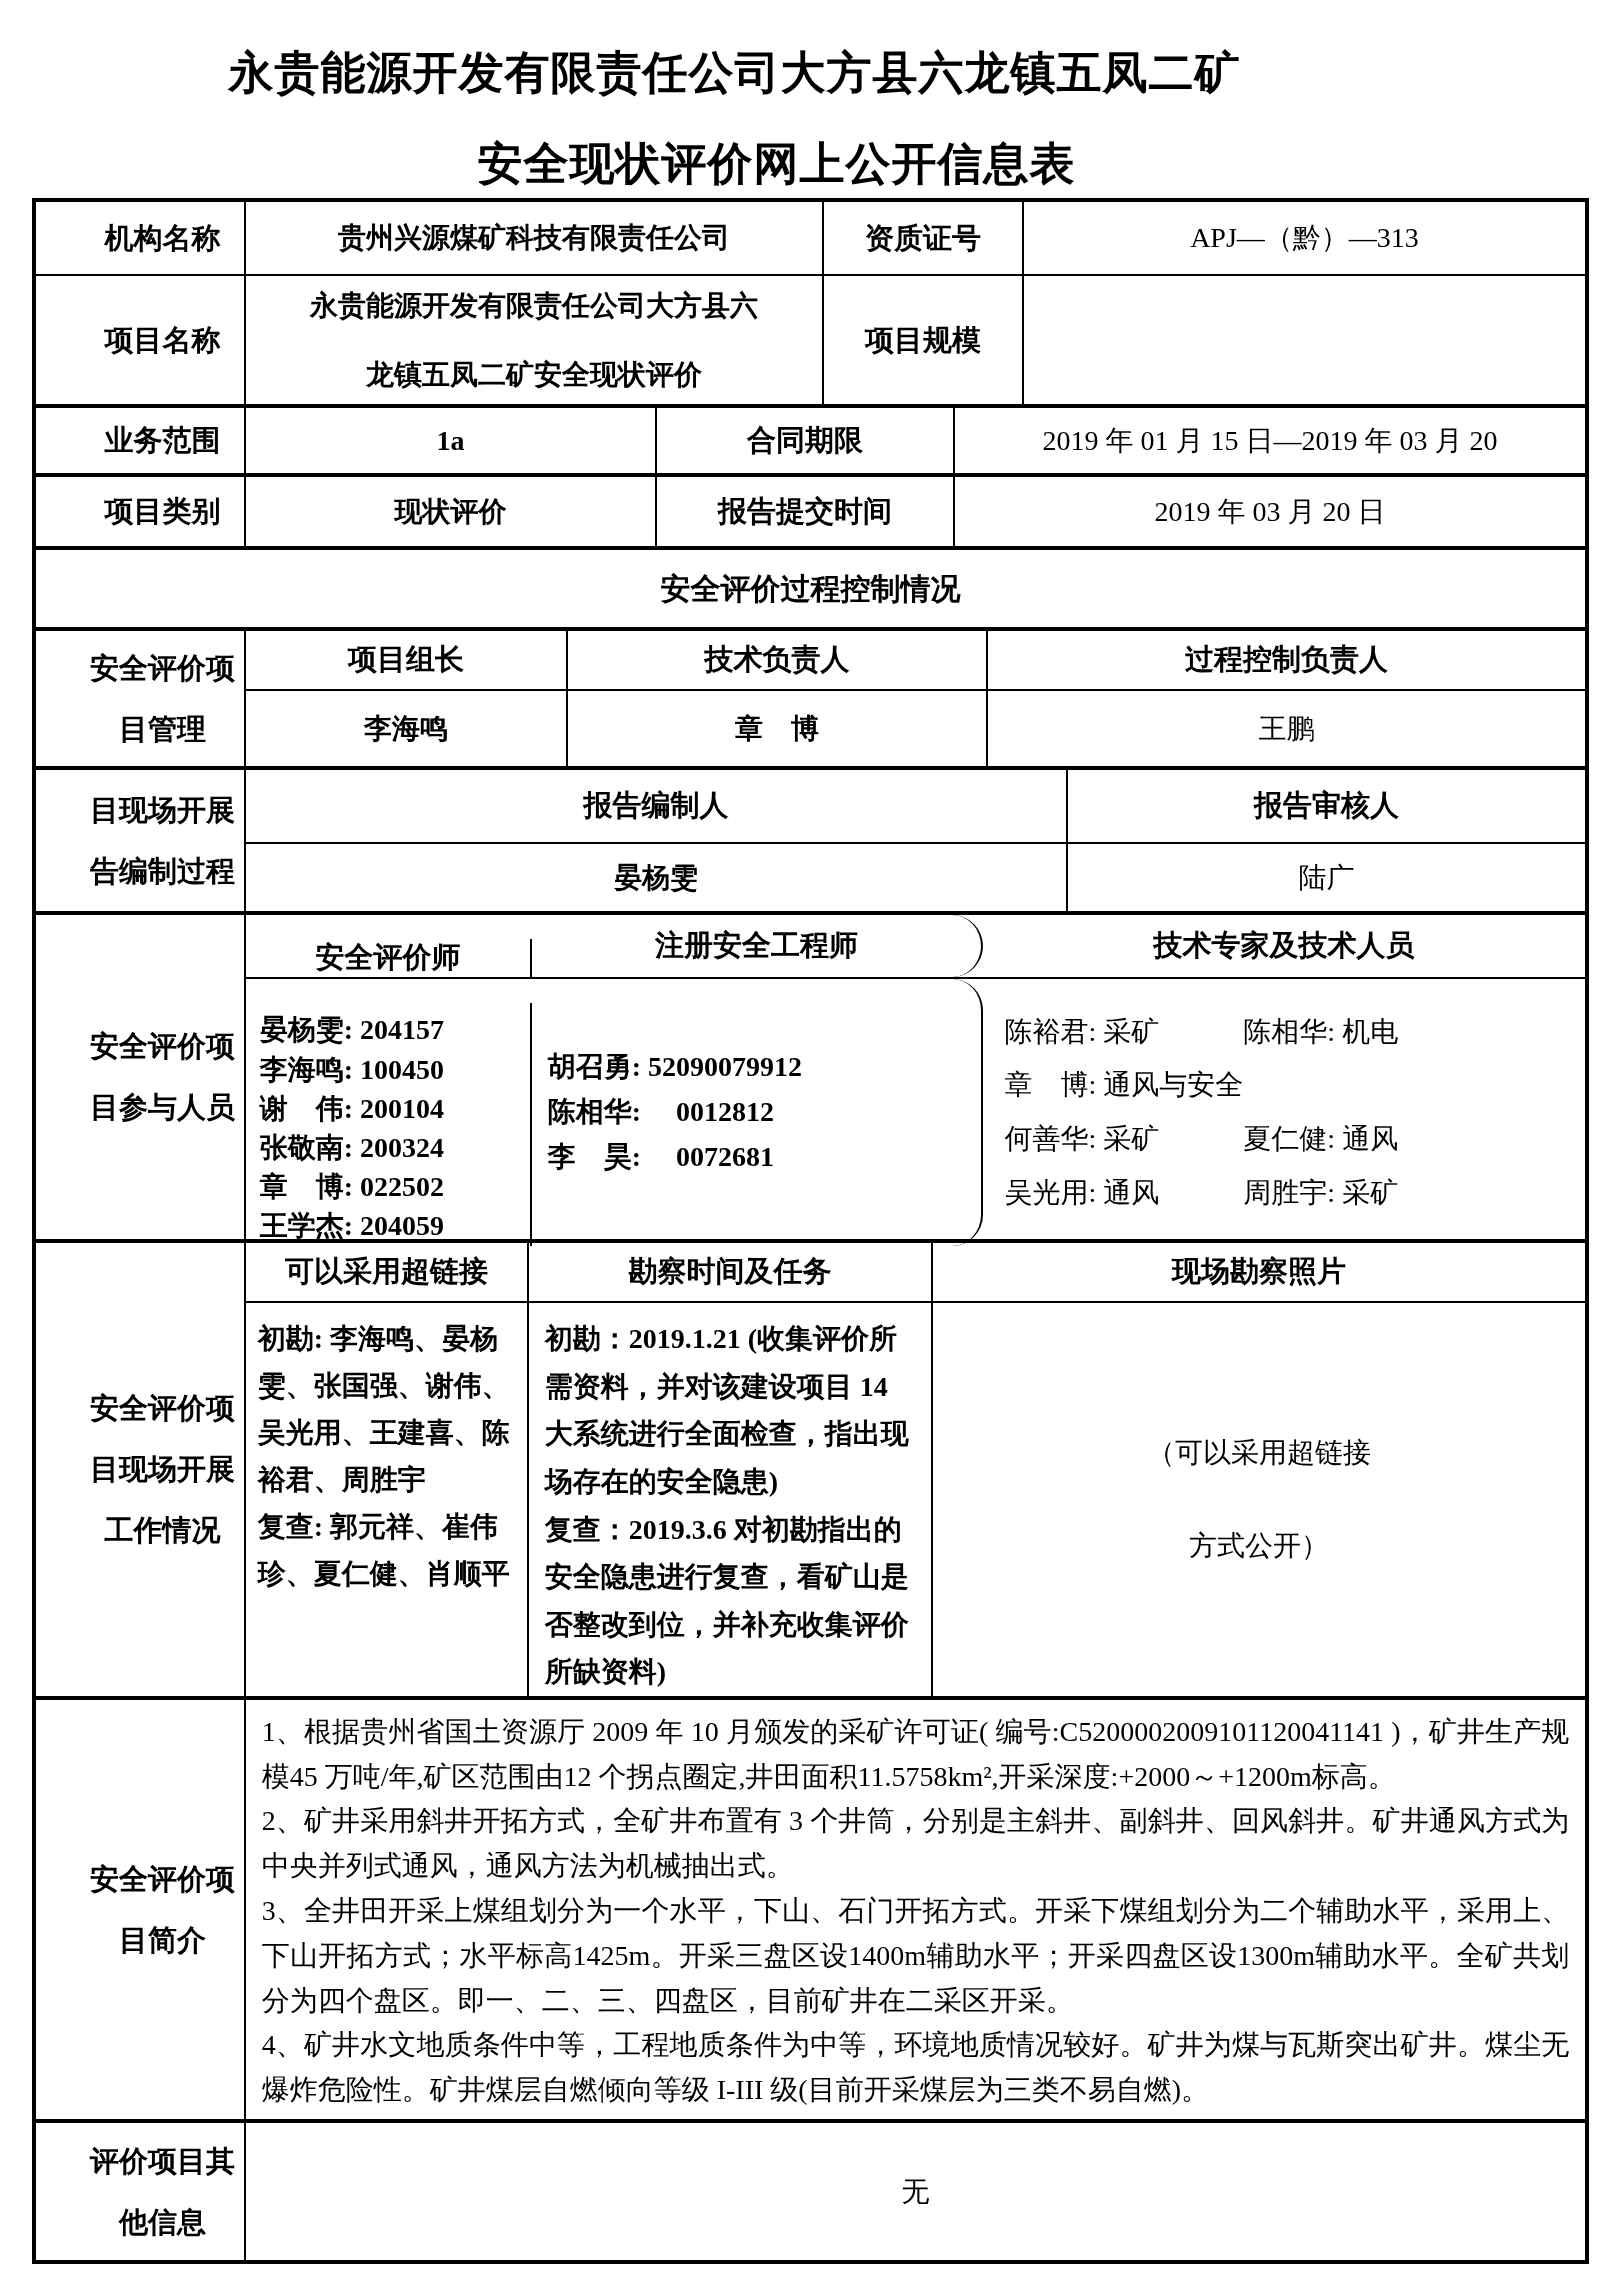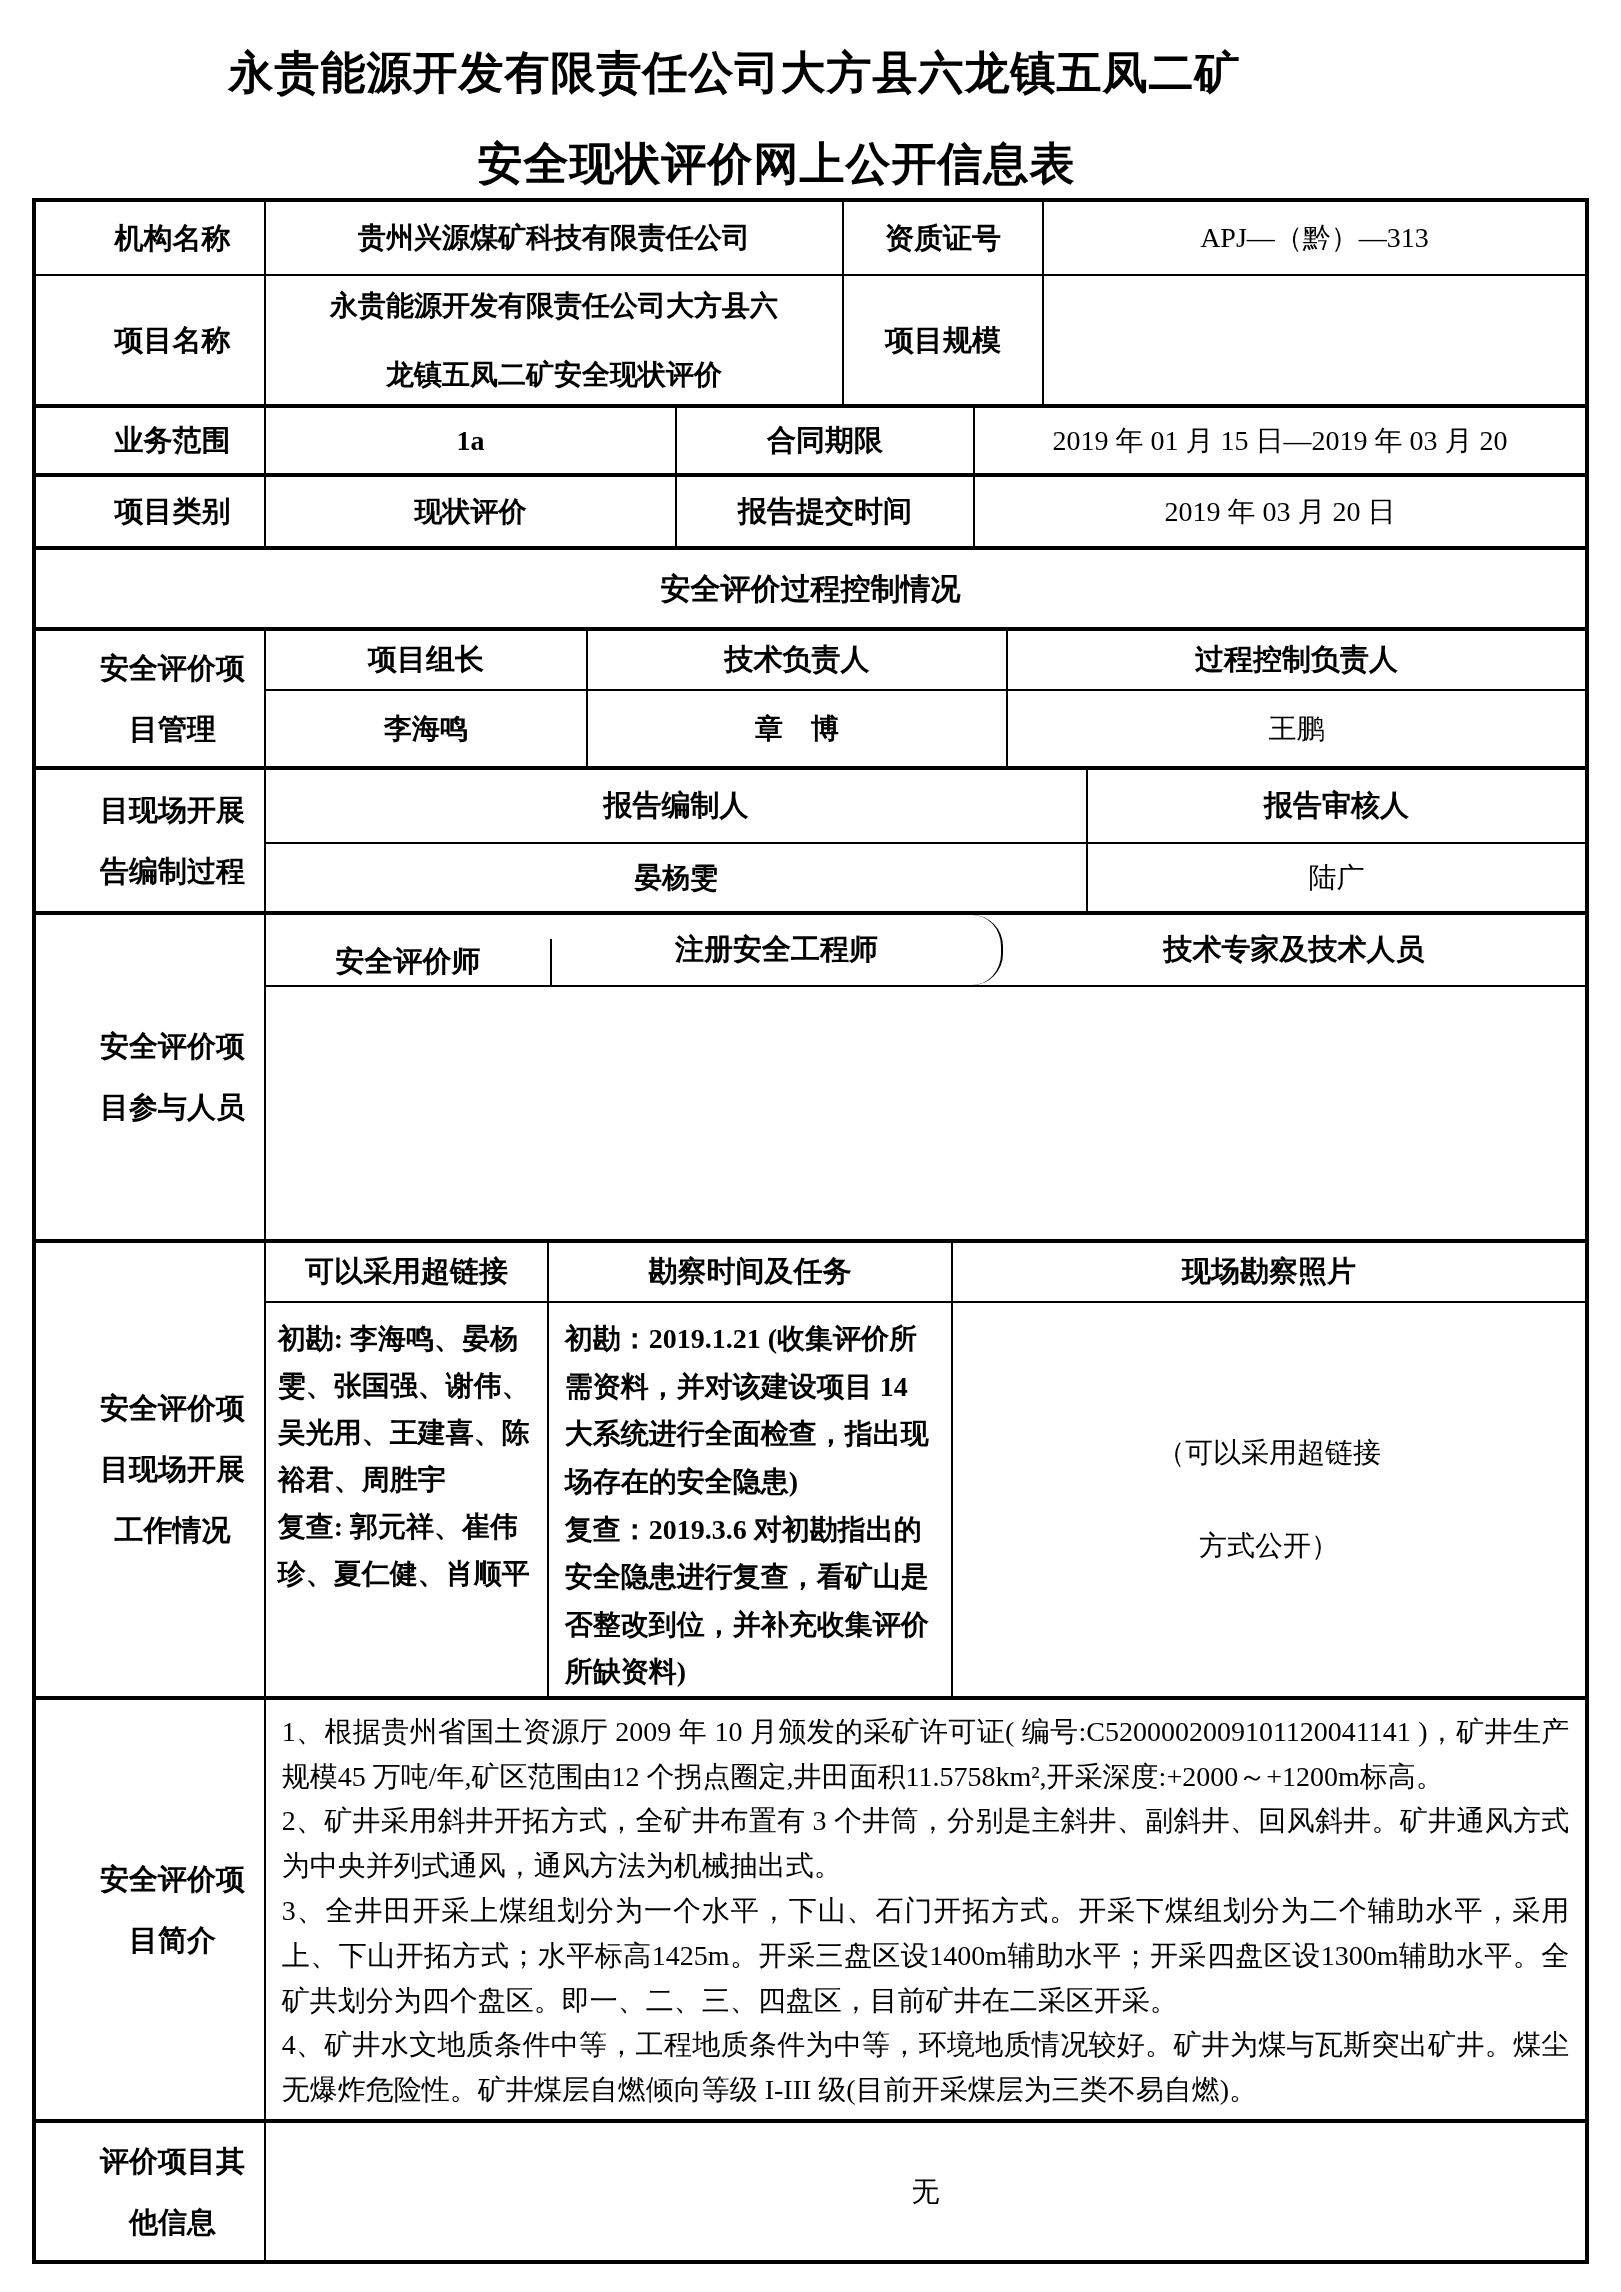--- a/index.html
+++ b/index.html
@@ -38,21 +38,21 @@
   }
   .shdr {
     font-family: "Liberation Sans", "DejaVu Sans", sans-serif;
     font-weight: bold; font-size: 29px; line-height: 1.3;
     display: flex; align-items: center; justify-content: center; text-align: center;
   }
   .sechdr { font-size: 30px; }
   .val { font-size: 28px; white-space: pre-wrap; }
   .cen { display: flex; align-items: center; justify-content: center; text-align: center; }
 
-  .wA  { width: 230px; padding-left: 45px; }
+  .wA  { width: 210px; padding-left: 45px; }
   .wB1 { width: 578px; }  .wC1 { width: 200px; }
   .wB2 { width: 411px; }  .wC2 { width: 298px; }
   .w6a { width: 322px; }  .w6b { width: 420px; }
   .w7a { width: 822px; }
   .w8a { width: 286px; margin-top: 24px; }  .w8b { width: 451px; border-radius: 31px; }
   .w9a { width: 283px; }  .w9b { width: 404px; }
 
   .project-val { line-height: 69px; }
   .evaluators  { padding: 7.8px 0 0 13.7px; line-height: 1.4; }
   .engineers   { display: flex; align-items: center; padding-left: 15.7px; line-height: 1.6; }
@@ -138,20 +138,35 @@
 
   <div class="row bb4" style="height:328px">
     <div class="cell lbl wA br">安全评价项
 目参与人员</div>
     <div class="sub">
       <div class="subrow bb2" style="height:72px">
         <div class="cell shdr w8a br">安全评价师</div>
         <div class="cell shdr w8b br">注册安全工程师</div>
         <div class="cell shdr flex1">技术专家及技术人员</div>
       </div>
+      <div class="subrow flex1">
+        <div class="cell val evaluators w8a br">晏杨雯: 204157
+李海鸣: 100450
+谢　伟: 200104
+张敬南: 200324
+章　博: 022502
+王学杰: 204059</div>
+        <div class="cell val engineers w8b br">胡召勇: 52090079912
+陈相华:     0012812
+李　昊:     0072681</div>
+        <div class="cell val experts flex1">陈裕君: 采矿　　　陈相华: 机电
+章　博: 通风与安全
+何善华: 采矿　　　夏仁健: 通风
+吴光用: 通风　　　周胜宇: 采矿</div>
+      </div>
     </div>
   </div>
 
   <div class="row bb4" style="height:457px">
     <div class="cell lbl wA br">安全评价项
 目现场开展
 工作情况</div>
     <div class="sub">
       <div class="subrow bb2" style="height:72px">
         <div class="cell shdr w9a br">可以采用超链接</div>

